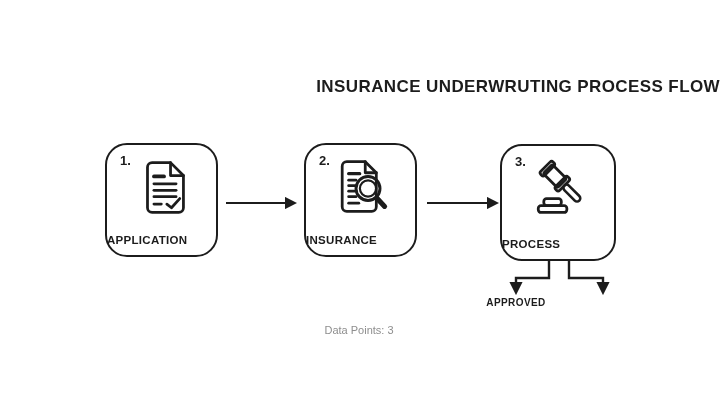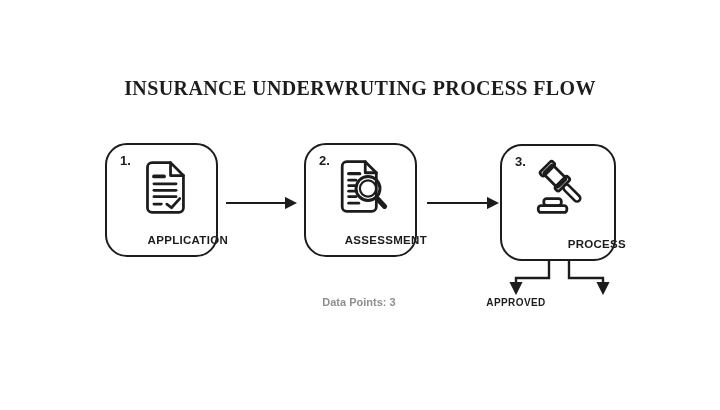--- a/index.html
+++ b/index.html
@@ -11,24 +11,23 @@
   html,body{width:720px;height:410px;overflow:hidden;}
   body{
     background:var(--background);
     font-family:"Liberation Sans", sans-serif;
     color:var(--ink);
   }
   .canvas{position:relative;width:720px;height:410px;background:var(--background);}
 
   .title{
     position:absolute;left:0;top:77px;width:720px;
-    text-align:center;
-    font-size:20px;font-weight:bold;letter-spacing:0.4px;
+    text-align:right;
+    font-size:17px;font-weight:bold;letter-spacing:0.4px;
     color:var(--ink);
-    font-family:Liberation Serif, serif;
   }
 
   .connectors{position:absolute;left:0;top:0;width:720px;height:410px;color:var(--ink);}
   .connectors path.flow{stroke:currentColor;stroke-width:2.2;fill:none;}
   .connectors path.branch{stroke:currentColor;stroke-width:2.4;fill:none;}
   .connectors .head{fill:currentColor;}
 
   .step-box{
     position:absolute;
     border:2.5px solid var(--ink);
@@ -44,39 +43,38 @@
     font-size:13px;font-weight:bold;color:var(--ink);
   }
   .step-icon{
     position:absolute;left:50%;top:13px;transform:translateX(-46%);
     display:block;color:var(--ink);
   }
   .step-icon svg{display:block;}
   .step-icon svg *{stroke:currentColor;fill:none;stroke-linecap:round;stroke-linejoin:round;}
   .step-label{
     position:absolute;left:0;bottom:9px;width:100%;
-    text-align:right;
+    text-align:left;
     font-size:11.5px;font-weight:bold;letter-spacing:0.3px;
     color:var(--ink);
-    margin-left:12px;
   }
 
   .outcome{
     position:absolute;top:297px;width:100px;
     text-align:center;
     font-size:10px;font-weight:bold;letter-spacing:0.4px;
     color:var(--ink);
   }
   .outcome.approved{left:466px;}
   .outcome.declined{left:554px;}
 
   .data-points{
-    position:absolute;left:289px;top:296px;width:140px;
+    position:absolute;left:289px;top:324px;width:140px;
     text-align:center;
-    font-size:11px;font-weight:bold;
+    font-size:11px;font-weight:normal;
     color:var(--muted-text);
   }
 </style>
 </head>
 <body>
 
 <div class="canvas">
 
   <div class="title">INSURANCE UNDERWRUTING PROCESS FLOW</div>
 
@@ -119,21 +117,21 @@
         <path d="M16 24 h8" stroke-width="3"></path>
         <path d="M16 30 h8" stroke-width="3"></path>
         <path d="M16 36 h8" stroke-width="3"></path>
         <path d="M16 42 h8" stroke-width="3"></path>
         <path d="M16 49 h11" stroke-width="3"></path>
         <circle cx="37" cy="33" r="13" stroke-width="3.2"></circle>
         <circle cx="37" cy="33" r="8.8" stroke-width="2.4"></circle>
         <path d="M46.5 43.5 L55 52.5" stroke-width="5.5"></path>
       </svg>
     </span>
-    <span class="step-label">ASSESSMENT</span>
+    <span class="step-label">INSURANCE</span>
   </div>
 
   <div class="step-box s3">
     <span class="step-number">3.</span>
     <span class="step-icon">
       <svg width="60" height="59" viewBox="0 0 64 64">
         <g transform="rotate(45 26 20)">
           <rect x="14" y="12" width="22" height="14" rx="2" stroke-width="3"></rect>
           <rect x="10.5" y="9.5" width="6" height="19" rx="2.5" stroke-width="3"></rect>
           <rect x="33.5" y="9.5" width="6" height="19" rx="2.5" stroke-width="3"></rect>

